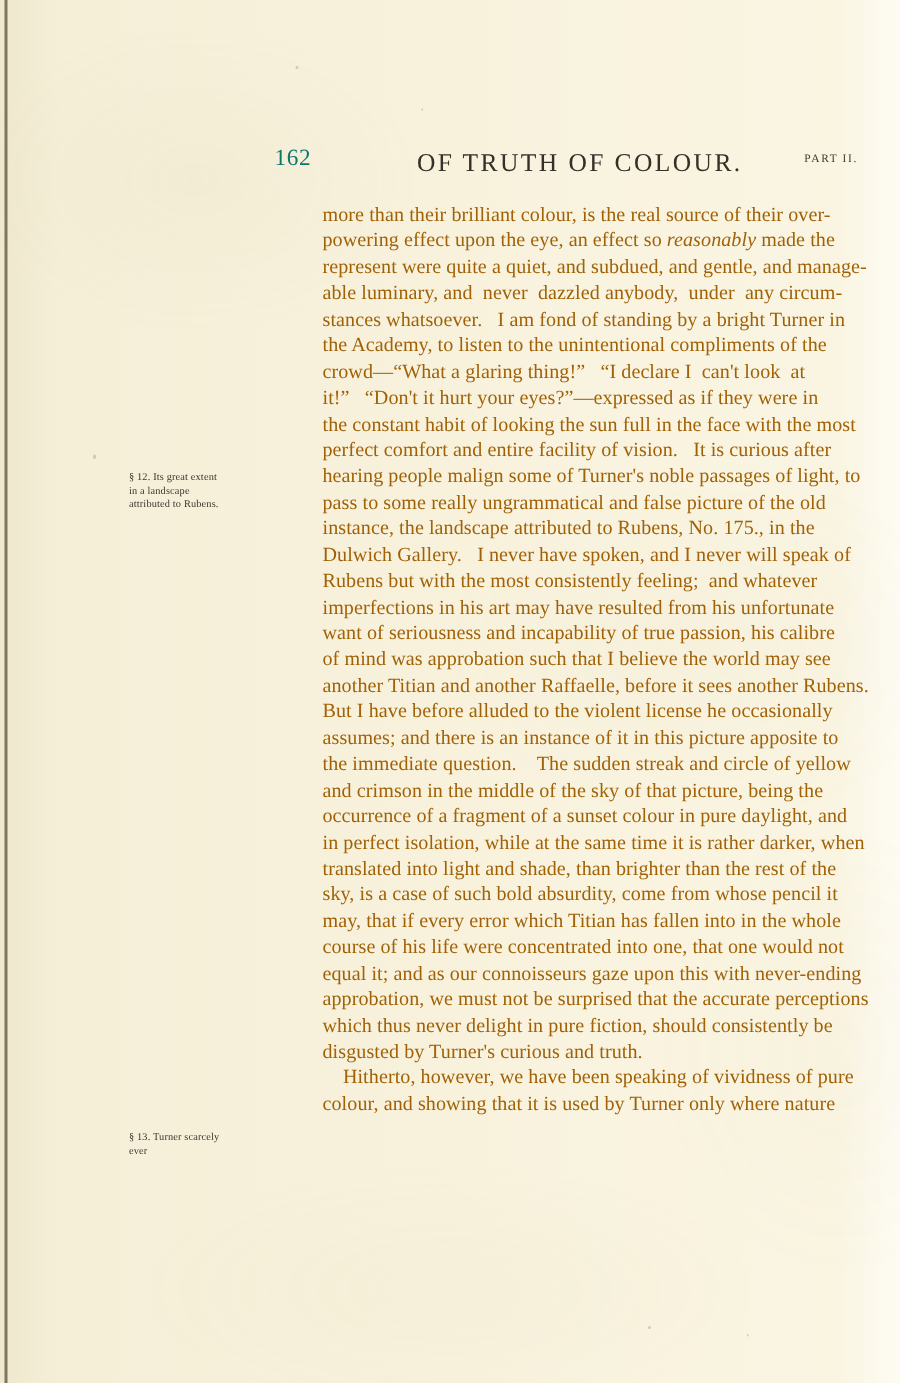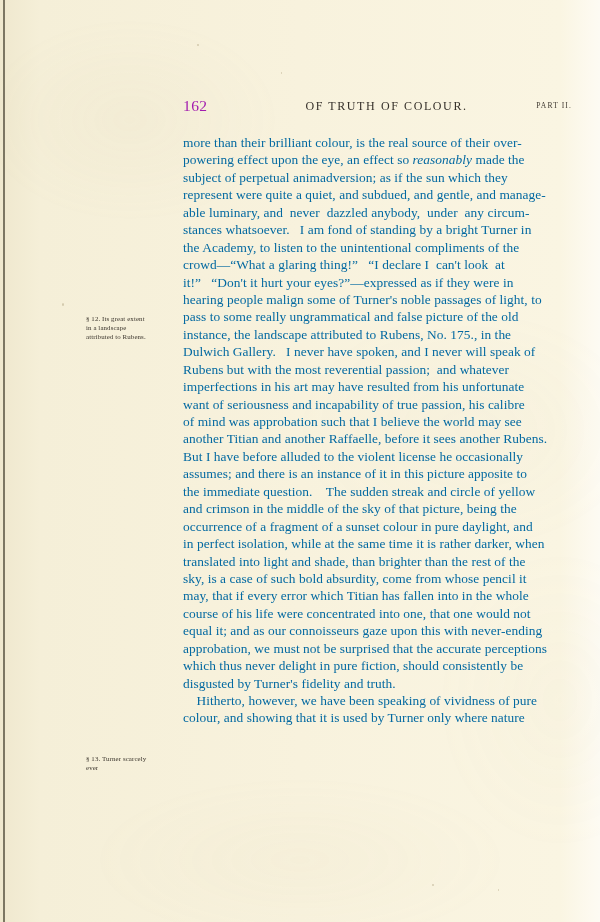--- a/index.html
+++ b/index.html
@@ -75,29 +75,29 @@
     top: 97px;
     width: 389px;
     height: 18px;
   }
   .rh-folio {
     position: absolute;
     left: 0;
     top: 0;
     font-size: 15.5px;
     letter-spacing: 0.4px;
-    color: #a21caf;
+    color: #0f766e;
   }
   .rh-title {
     position: absolute;
     left: 0;
     right: 0;
     top: 2px;
     text-align: center;
-    font-size: 12px;
+    font-size: 17px;
     letter-spacing: 1.6px;
     color: #35302a;
     padding-left: 18px;
   }
   .rh-part {
     position: absolute;
     right: 0;
     top: 4px;
     font-size: 7.6px;
     letter-spacing: 1.1px;
@@ -109,23 +109,24 @@
   #body-col {
     position: absolute;
     left: 183px;
     top: 134px;
     width: 389px;
   }
   .line {
     height: 17.45px;
     font-size: 13.4px;
     line-height: 17.45px;
-    color: #0369a1;
+    color: #a16207;
     white-space: pre;
     letter-spacing: 0.05px;
+    margin-left: 32px;
   }
   .line i {
     font-style: italic;
     text-align: right;
   }
 
   
   .side-note {
     position: absolute;
     width: 66px;
@@ -161,50 +162,51 @@
     <span class="rh-title">OF TRUTH OF COLOUR.</span>
     <span class="rh-part">PART II.</span>
   </div>
 
   <div class="side-note" id="side-note-12">§ 12. Its great extent in a landscape attributed to Rubens.</div>
   <div class="side-note" id="side-note-13">§ 13. Turner scarcely ever</div>
 
   <div id="body-col">
     <div class="line">more than their brilliant colour, is the real source of their over-</div>
     <div class="line"><span>powering effect upon the eye, an effect so </span><i>reasonably</i><span> made the</span></div>
-    <div class="line">subject of perpetual animadversion; as if the sun which they</div>
     <div class="line">represent were quite a quiet, and subdued, and gentle, and manage-</div>
     <div class="line">able luminary, and  never  dazzled anybody,  under  any circum-</div>
     <div class="line">stances whatsoever.   I am fond of standing by a bright Turner in</div>
     <div class="line">the Academy, to listen to the unintentional compliments of the</div>
     <div class="line">crowd—“What a glaring thing!”   “I declare I  can't look  at</div>
     <div class="line">it!”   “Don't it hurt your eyes?”—expressed as if they were in</div>
+    <div class="line">the constant habit of looking the sun full in the face with the most</div>
+    <div class="line">perfect comfort and entire facility of vision.   It is curious after</div>
     <div class="line">hearing people malign some of Turner's noble passages of light, to</div>
     <div class="line">pass to some really ungrammatical and false picture of the old</div>
     <div class="line">instance, the landscape attributed to Rubens, No. 175., in the</div>
     <div class="line">Dulwich Gallery.   I never have spoken, and I never will speak of</div>
-    <div class="line">Rubens but with the most reverential passion;  and whatever</div>
+    <div class="line">Rubens but with the most consistently feeling;  and whatever</div>
     <div class="line">imperfections in his art may have resulted from his unfortunate</div>
     <div class="line">want of seriousness and incapability of true passion, his calibre</div>
     <div class="line">of mind was approbation such that I believe the world may see</div>
     <div class="line">another Titian and another Raffaelle, before it sees another Rubens.</div>
     <div class="line">But I have before alluded to the violent license he occasionally</div>
     <div class="line">assumes; and there is an instance of it in this picture apposite to</div>
     <div class="line">the immediate question.    The sudden streak and circle of yellow</div>
     <div class="line">and crimson in the middle of the sky of that picture, being the</div>
     <div class="line">occurrence of a fragment of a sunset colour in pure daylight, and</div>
     <div class="line">in perfect isolation, while at the same time it is rather darker, when</div>
     <div class="line">translated into light and shade, than brighter than the rest of the</div>
     <div class="line">sky, is a case of such bold absurdity, come from whose pencil it</div>
     <div class="line">may, that if every error which Titian has fallen into in the whole</div>
     <div class="line">course of his life were concentrated into one, that one would not</div>
     <div class="line">equal it; and as our connoisseurs gaze upon this with never-ending</div>
     <div class="line">approbation, we must not be surprised that the accurate perceptions</div>
     <div class="line">which thus never delight in pure fiction, should consistently be</div>
-    <div class="line">disgusted by Turner's fidelity and truth.</div>
+    <div class="line">disgusted by Turner's curious and truth.</div>
     <div class="line">    Hitherto, however, we have been speaking of vividness of pure</div>
     <div class="line">colour, and showing that it is used by Turner only where nature</div>
   </div>
 
   <div class="speck" style="left:62px;  top:303px; width:2px; height:3px;"></div>
   <div class="speck" style="left:197px; top:44px;  width:2px; height:2px;"></div>
   <div class="speck" style="left:281px; top:72px;  width:1px; height:2px;"></div>
   <div class="speck" style="left:226px; top:216px; width:2px; height:2px;"></div>
   <div class="speck" style="left:432px; top:884px; width:2px; height:2px;"></div>
   <div class="speck" style="left:498px; top:889px; width:1px; height:2px;"></div>

